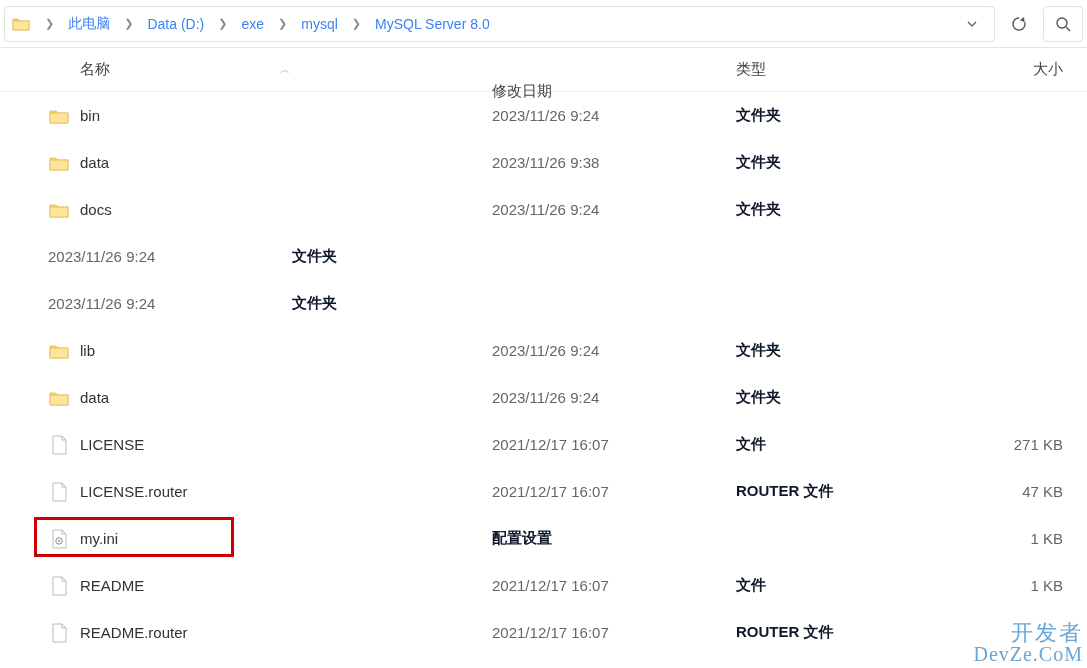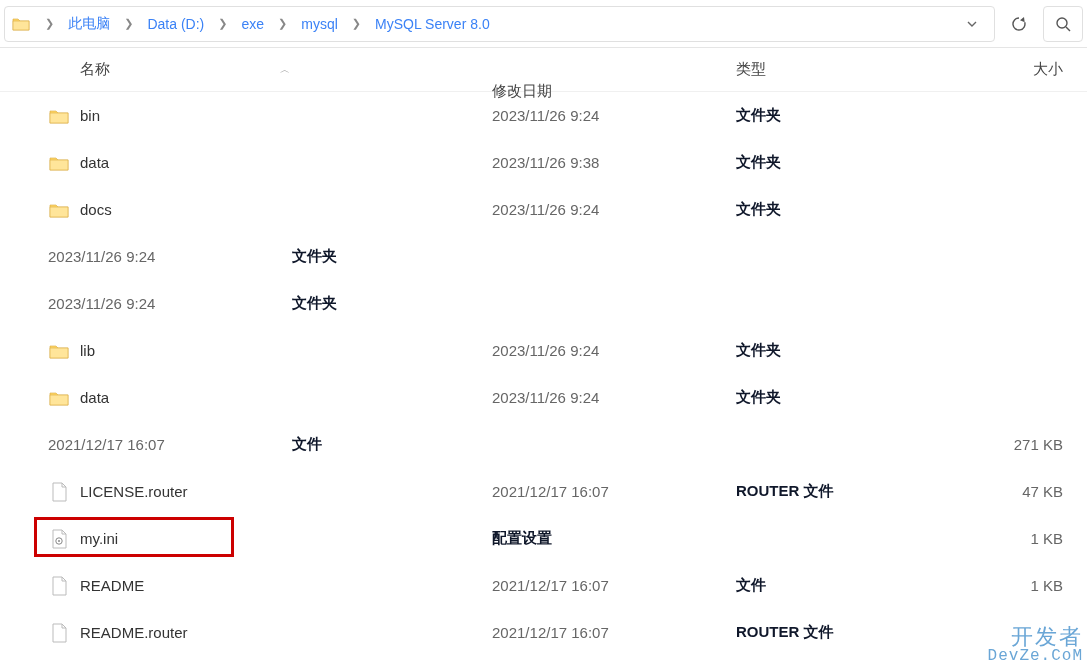--- a/index.html
+++ b/index.html
@@ -131,21 +131,21 @@
     position: absolute;
     right: 4px;
     bottom: 4px;
     color: #6aa6d6;
     font-family: "SimHei", sans-serif;
     text-align: right;
     pointer-events: none;
     line-height: 1;
   }
   .watermark .l1 { font-size: 22px; letter-spacing: 2px; }
-  .watermark .l2 { font-size: 16px; font-family: Liberation Mono, monospace; letter-spacing: 1px; margin-left: 48px; }
+  .watermark .l2 { font-size: 20px; font-family: Liberation Serif, serif; letter-spacing: 1px; margin-left: 48px; }
 </style>
 </head>
 <body>
 
 <div class="toolbar">
   <div class="addr-wrap">
     <span class="bc-icon">
       <svg width="18" height="18" viewBox="0 0 18 18">
         <path d="M1 4 h5 l2 2 h9 v9 H1 Z" fill="#ffd86b" stroke="#d9a93a" stroke-width="0.6"></path>
         <rect x="1" y="6" width="16" height="9" fill="#ffe59a" stroke="#d9a93a" stroke-width="0.6"></rect>
@@ -268,20 +268,29 @@
             <rect x="1" y="7" width="18" height="10" fill="#ffe59a" stroke="#d9a93a" stroke-width="0.6"></rect>
           </svg>
         </span>
         <span>data</span>
       </div>
       <div class="file-date">2023/11/26 9:24</div>
       <div class="file-type">文件夹</div>
       <div class="file-size"></div>
     </div>
     <div class="file-row">
+      <div class="file-name-cell">
+        <span class="file-icon">
+          <svg width="18" height="20" viewBox="0 0 18 20">
+            <path d="M3 1 h9 l4 4 v14 H3 Z" fill="#fff" stroke="#bbb" stroke-width="1"></path>
+            <path d="M12 1 v4 h4" fill="none" stroke="#bbb" stroke-width="1"></path>
+          </svg>
+        </span>
+        <span>LICENSE</span>
+      </div>
       <div class="file-date">2021/12/17 16:07</div>
       <div class="file-type">文件</div>
       <div class="file-size">271 KB</div>
     </div>
     <div class="file-row">
       <div class="file-name-cell">
         <span class="file-icon">
           <svg width="18" height="20" viewBox="0 0 18 20">
             <path d="M3 1 h9 l4 4 v14 H3 Z" fill="#fff" stroke="#bbb" stroke-width="1"></path>
             <path d="M12 1 v4 h4" fill="none" stroke="#bbb" stroke-width="1"></path>

